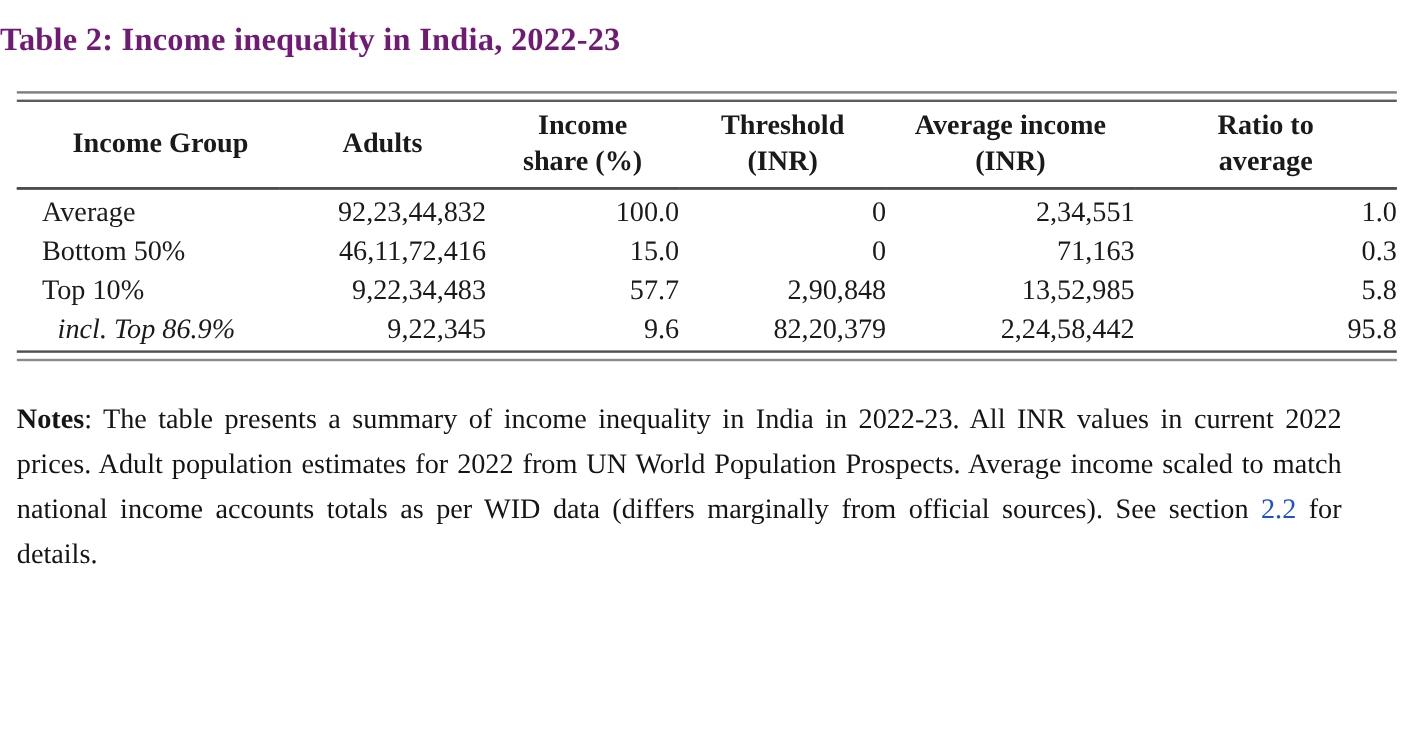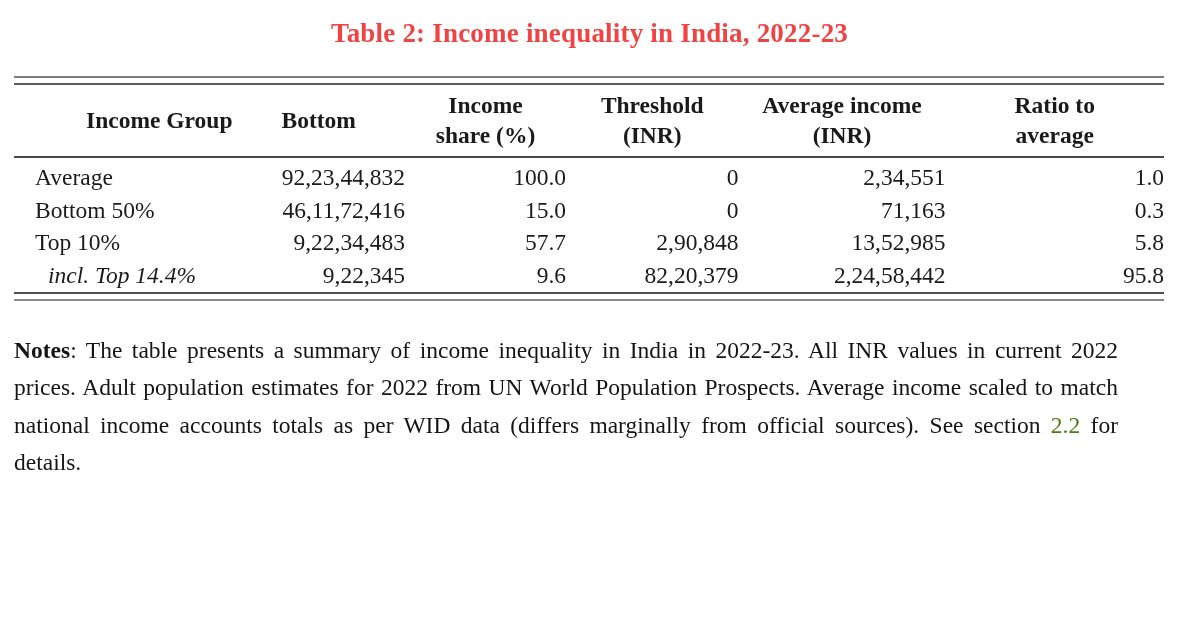--- a/index.html
+++ b/index.html
@@ -12,24 +12,23 @@
     font-family: "Liberation Serif", "DejaVu Serif", serif;
     color: #1a1a1a;
   }
   .page {
     width: 1179px;
     height: 620px;
     box-sizing: border-box;
   }
   .caption {
     margin: 16px 0 26px 0;
-    text-align: center;
     font-size: 27px;
     font-weight: 700;
-    color: #ef4444;
+    color: #701a75;
     line-height: 34px;
     letter-spacing: 0.2px;
   }
   .tbl-wrap {
     margin: 0 15px 0 14px;
   }
   .rule-double-top {
     height: 5px;
     border-top: 2.5px solid #7d7d7d;
     border-bottom: 2px solid #5c5c5c;
@@ -53,21 +52,21 @@
   table.income th {
     font-size: 23.5px;
     font-weight: 700;
     text-align: center;
     vertical-align: middle;
     line-height: 30px;
     padding: 5px 0 6px 0;
     border-bottom: 2px solid #4a4a4a;
   }
   table.income th.h-left {
-    text-align: right;
+    text-align: center;
     padding-left: 21px;
   }
   table.income td {
     font-size: 23.5px;
     text-align: right;
     line-height: 27px;
     padding: 2.8px 0;
     white-space: nowrap;
   }
   table.income td.c-group {
@@ -87,21 +86,21 @@
   .notes {
     margin: 31px 15px 0 14px;
     width: 1104px;
     font-size: 23.5px;
     line-height: 37.5px;
     text-align: justify;
     color: #151515;
   }
   .notes b { font-weight: 700; }
   .sec-link {
-    color: #4d7c0f;
+    color: #1d4ed8;
     text-decoration: none;
     cursor: pointer;
   }
 </style>
 </head>
 <body>
 
 <div class="page">
 
   <div class="caption">Table 2: Income inequality in India, 2022-23</div>
@@ -117,21 +116,21 @@
           <col class="c4">
           <col class="c5">
           <col class="c6">
       </colgroup>
       <thead>
         <tr>
           <th class="h-left">
             <span>Income Group</span>
           </th>
           <th>
-            <span>Bottom</span>
+            <span>Adults</span>
           </th>
           <th>
             <span>Income</span><br>
             <span>share (%)</span>
           </th>
           <th>
             <span>Threshold</span><br>
             <span>(INR)</span>
           </th>
           <th>
@@ -163,21 +162,21 @@
         </tr>
         <tr>
           <td class="c-group">Top 10%</td>
           <td>9,22,34,483</td>
           <td>57.7</td>
           <td>2,90,848</td>
           <td>13,52,985</td>
           <td>5.8</td>
         </tr>
         <tr>
-          <td class="c-group incl">incl. Top 14.4%</td>
+          <td class="c-group incl">incl. Top 86.9%</td>
           <td>9,22,345</td>
           <td>9.6</td>
           <td>82,20,379</td>
           <td>2,24,58,442</td>
           <td>95.8</td>
         </tr>
       </tbody>
     </table>
 
     <div class="rule-double-bottom"></div>

